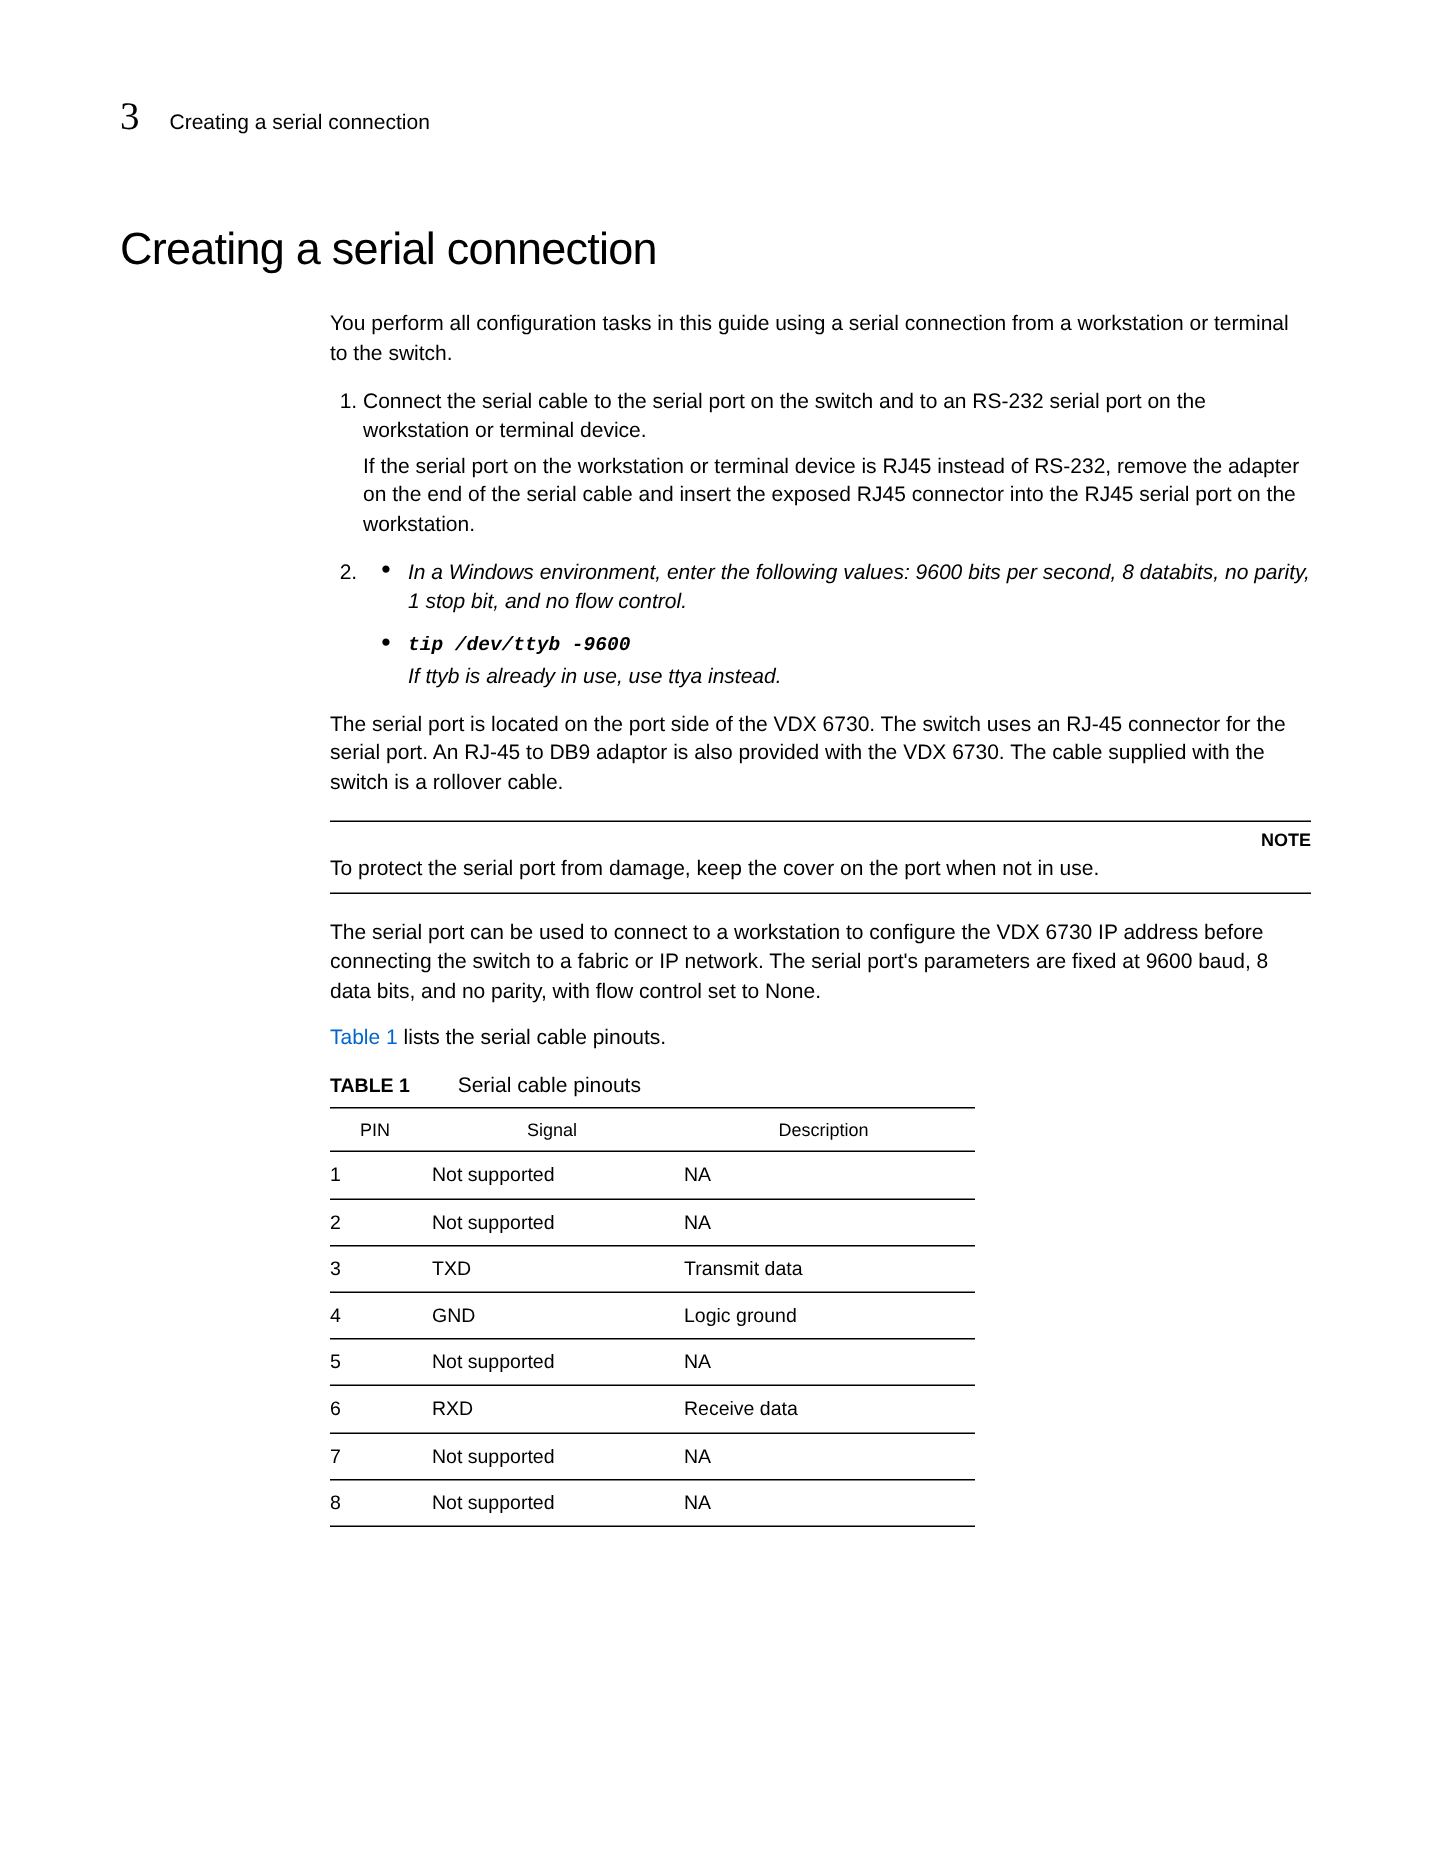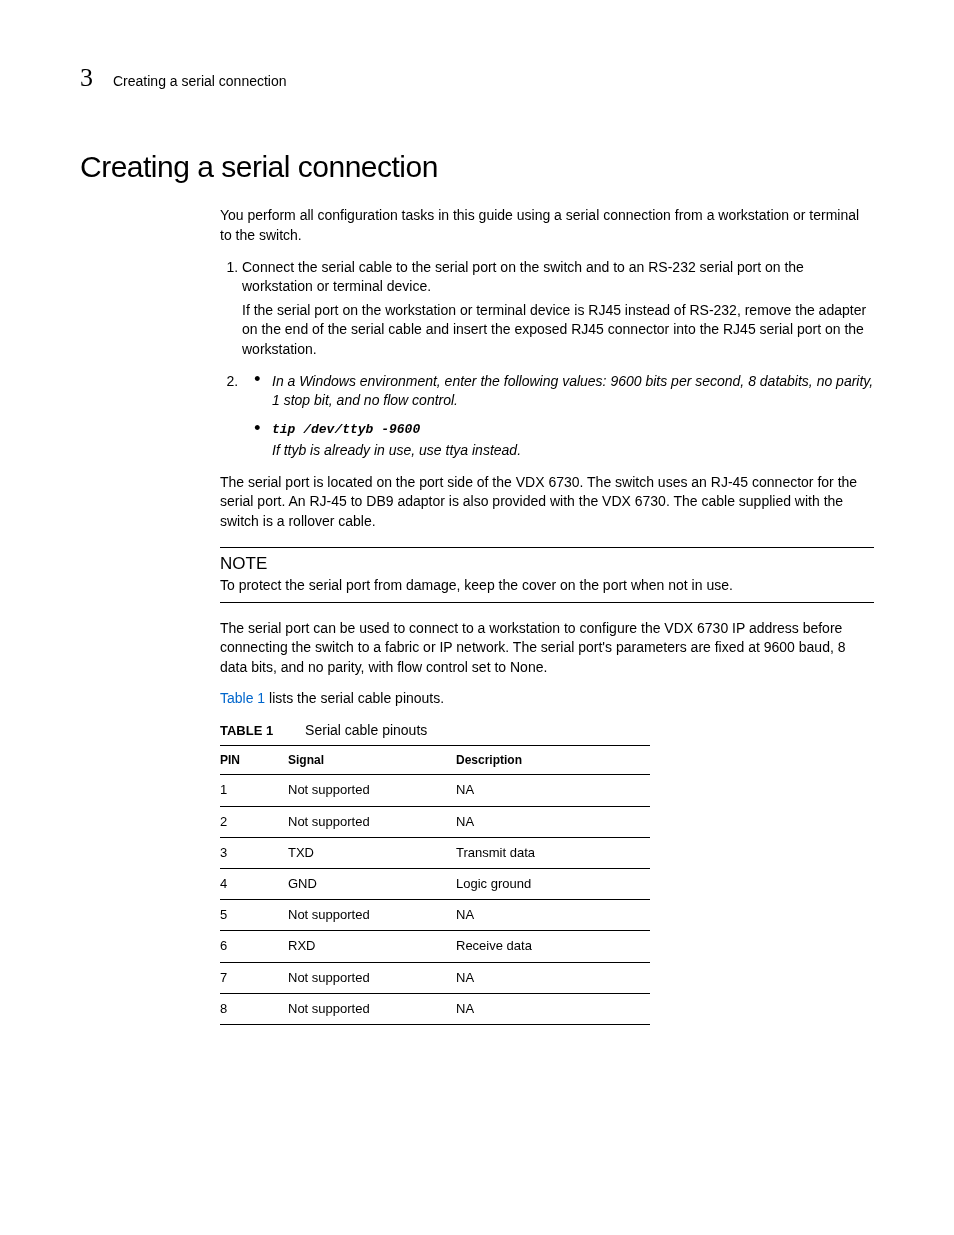--- a/index.html
+++ b/index.html
@@ -74,23 +74,24 @@
     display: block;
     margin: 2px 0;
   }
   .note-block {
     border-top: 1.5px solid #000;
     border-bottom: 1.5px solid #000;
     padding: 4px 0 6px 0;
     margin: 16px 0;
   }
   .note-label {
-    font-weight: normal;
-    font-size: 17px;
+    font-weight: bold;
+    font-size: 12px;
     font-family: Arial, sans-serif;
+    text-align: right;
   }
   .link {
     color: #0066cc;
   }
   .table-caption {
     margin: 8px 0 4px 0;
   }
   .table-caption .tbl-label {
     font-weight: bold;
     font-size: 13px;
@@ -100,22 +101,22 @@
     font-size: 14px;
   }
   table.pinouts {
     border-collapse: collapse;
     width: 430px;
     font-size: 13px;
     border-top: 1.5px solid #000;
     border-bottom: 1.5px solid #000;
   }
   table.pinouts th {
-    text-align: left;
-    font-weight: bold;
+    text-align: center;
+    font-weight: normal;
     font-size: 12px;
     padding: 6px 8px 6px 0;
     border-bottom: 1.5px solid #000;
   }
   table.pinouts td {
     padding: 6px 8px 6px 0;
     border-bottom: 0.5px solid #000;
   }
   table.pinouts tr:last-child td {
     border-bottom: none;

